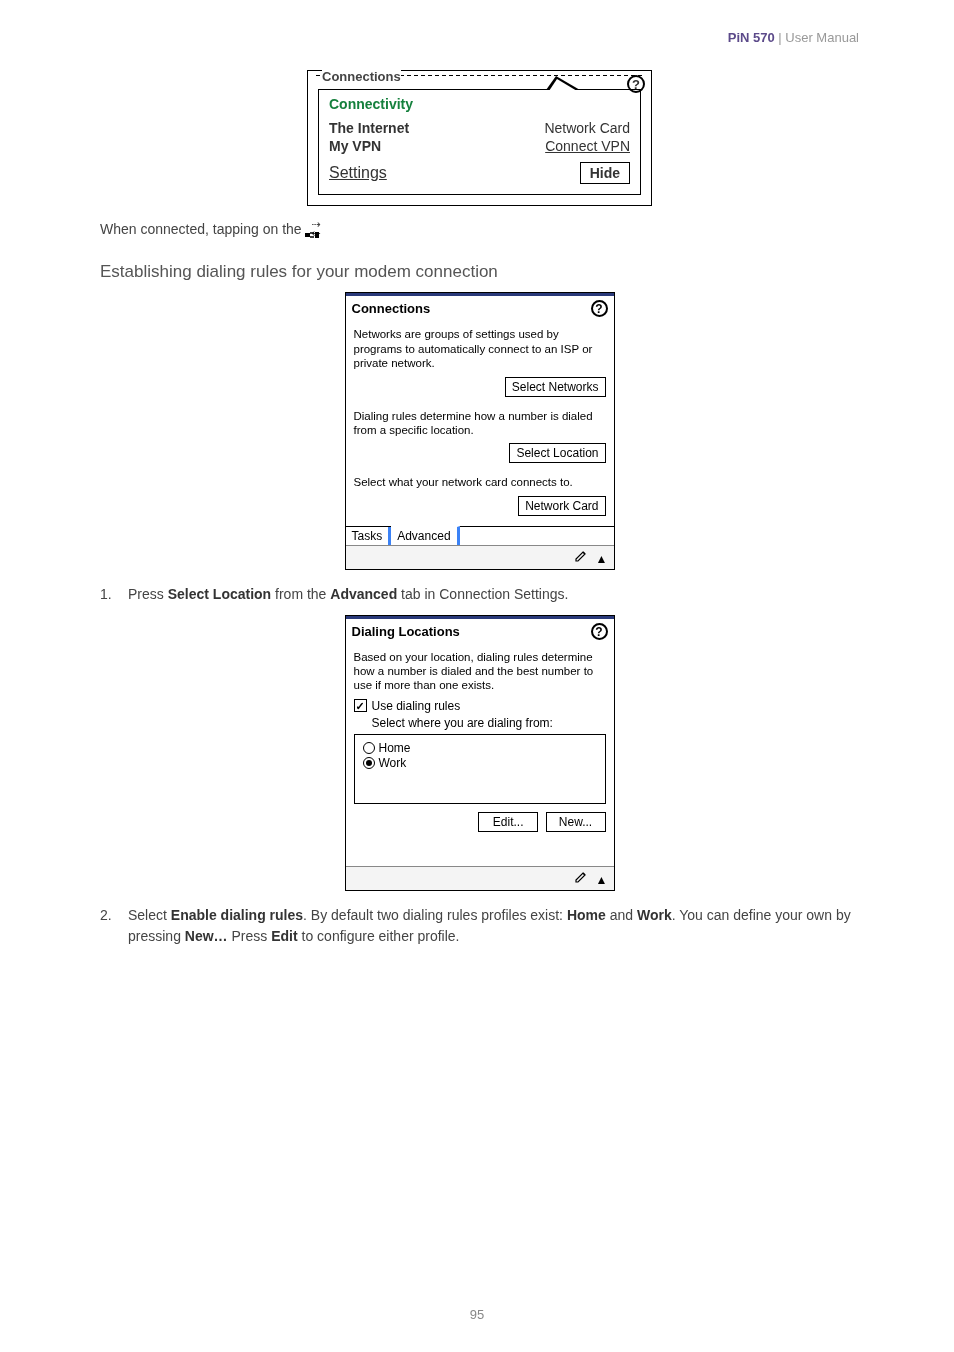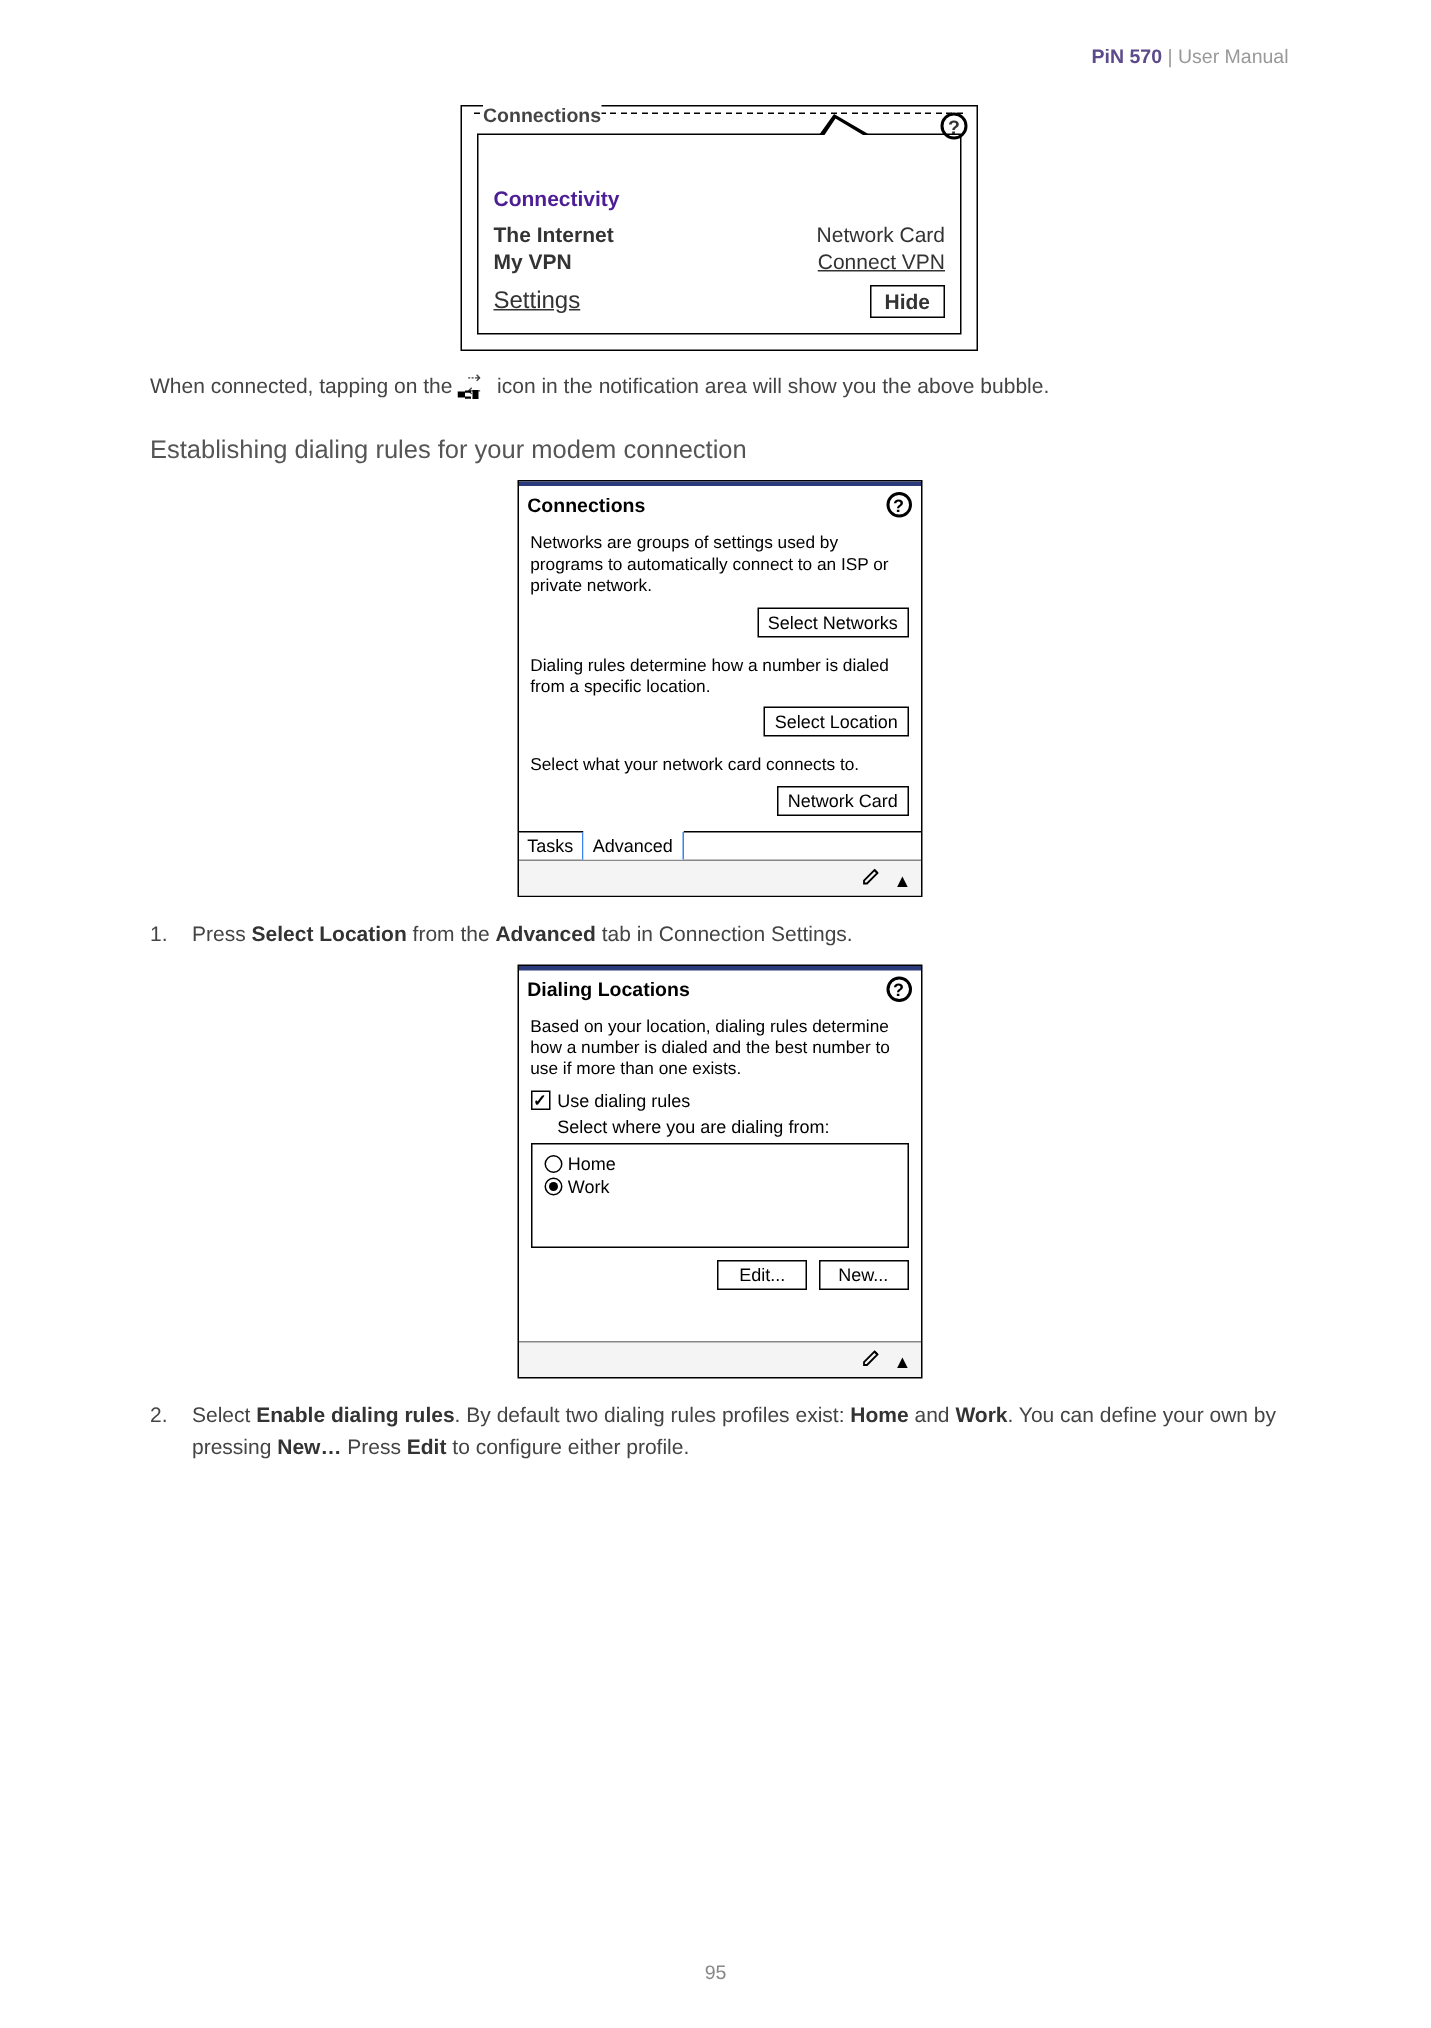--- a/index.html
+++ b/index.html
@@ -69,21 +69,21 @@
       position: absolute;
       top: 4px; right: 6px;
       width: 18px; height: 18px;
       border: 2px solid #000;
       border-radius: 50%;
       font-weight: bold;
       font-size: 13px;
       text-align: center;
       line-height: 15px;
     }
-    .ss1 .bubble-title { font-weight: bold; font-size: 14px; color: #4c1d95; margin-bottom: 8px; margin-top: 28px; }
+    .ss1 .bubble-title { font-weight: bold; font-size: 14px; color: #15803d; margin-bottom: 8px; }
     .ss1 .row { display: flex; justify-content: space-between; font-size: 14px; margin: 2px 0; }
     .ss1 .bold { font-weight: bold; }
     .ss1 .link { text-decoration: underline; }
     .ss1 .footer { display: flex; justify-content: space-between; align-items: center; margin-top: 8px; }
     .ss1 .btn { border: 1.5px solid #000; padding: 2px 9px; font-weight: bold; font-size: 14px; }
     
     .para { font-size: 14px; color: #444; line-height: 1.6; margin: 12px 0; }
     .inline-icon {
       display: inline-block;
       vertical-align: middle;
@@ -124,21 +124,21 @@
       border: 2px solid #000;
       border-radius: 50%;
       font-weight: bold; font-size: 12px;
       text-align: center; line-height: 14px;
     }
     .pda .body { padding: 6px 8px; }
     .pda .desc { font-size: 11.5px; margin-bottom: 6px; line-height: 1.25; }
     .pda .btn-row { text-align: right; margin: 3px 0 12px 0; }
     .pda .pbtn { border: 1px solid #000; padding: 2px 6px; font-weight: normal; font-size: 12px; display: inline-block; }
     .pda .tabs { display: flex; border-top: 1px solid #000; font-size: 12px; }
-    .pda .tab { padding: 2px 6px; border-right: 1px solid #3b82f6; }
+    .pda .tab { padding: 2px 6px; border-right: 3px solid #3b82f6; }
     .pda .tab.active { border-top: 1px solid #fff; margin-top: -1px; background: #fff; }
     .pda .footer-bar {
       border-top: 1px solid #888;
       padding: 3px 6px;
       text-align: right;
       background: #f4f4f4;
     }
     .pda .footer-bar .kb { display: inline-block; margin-left: 4px; }
     
     svg.pencil { width: 14px; height: 14px; }
@@ -200,21 +200,20 @@
   <span>When connected, tapping on the </span>
   <span class="inline-icon">
     <span class="arrows">⇢<br>⇠</span>
     <svg class="plug" viewBox="0 0 16 10">
         <rect x="0" y="3" width="5" height="4" fill="#000"></rect>
         <line x1="5" y1="3" x2="9" y2="3" stroke="#000" stroke-width="1.5"></line>
         <line x1="5" y1="7" x2="9" y2="7" stroke="#000" stroke-width="1.5"></line>
         <rect x="10" y="2" width="4" height="6" fill="#000"></rect>
       </svg>
   </span>
-  <span> icon in the notification area will show you the above bubble.</span>
 </p>
 
 <h2 class="sub">Establishing dialing rules for your modem connection</h2>
 
 <div class="figure">
   <div class="pda">
     <div class="titlebar">
       <span>Connections</span>
       <span class="help-sm">?</span>
     </div>

